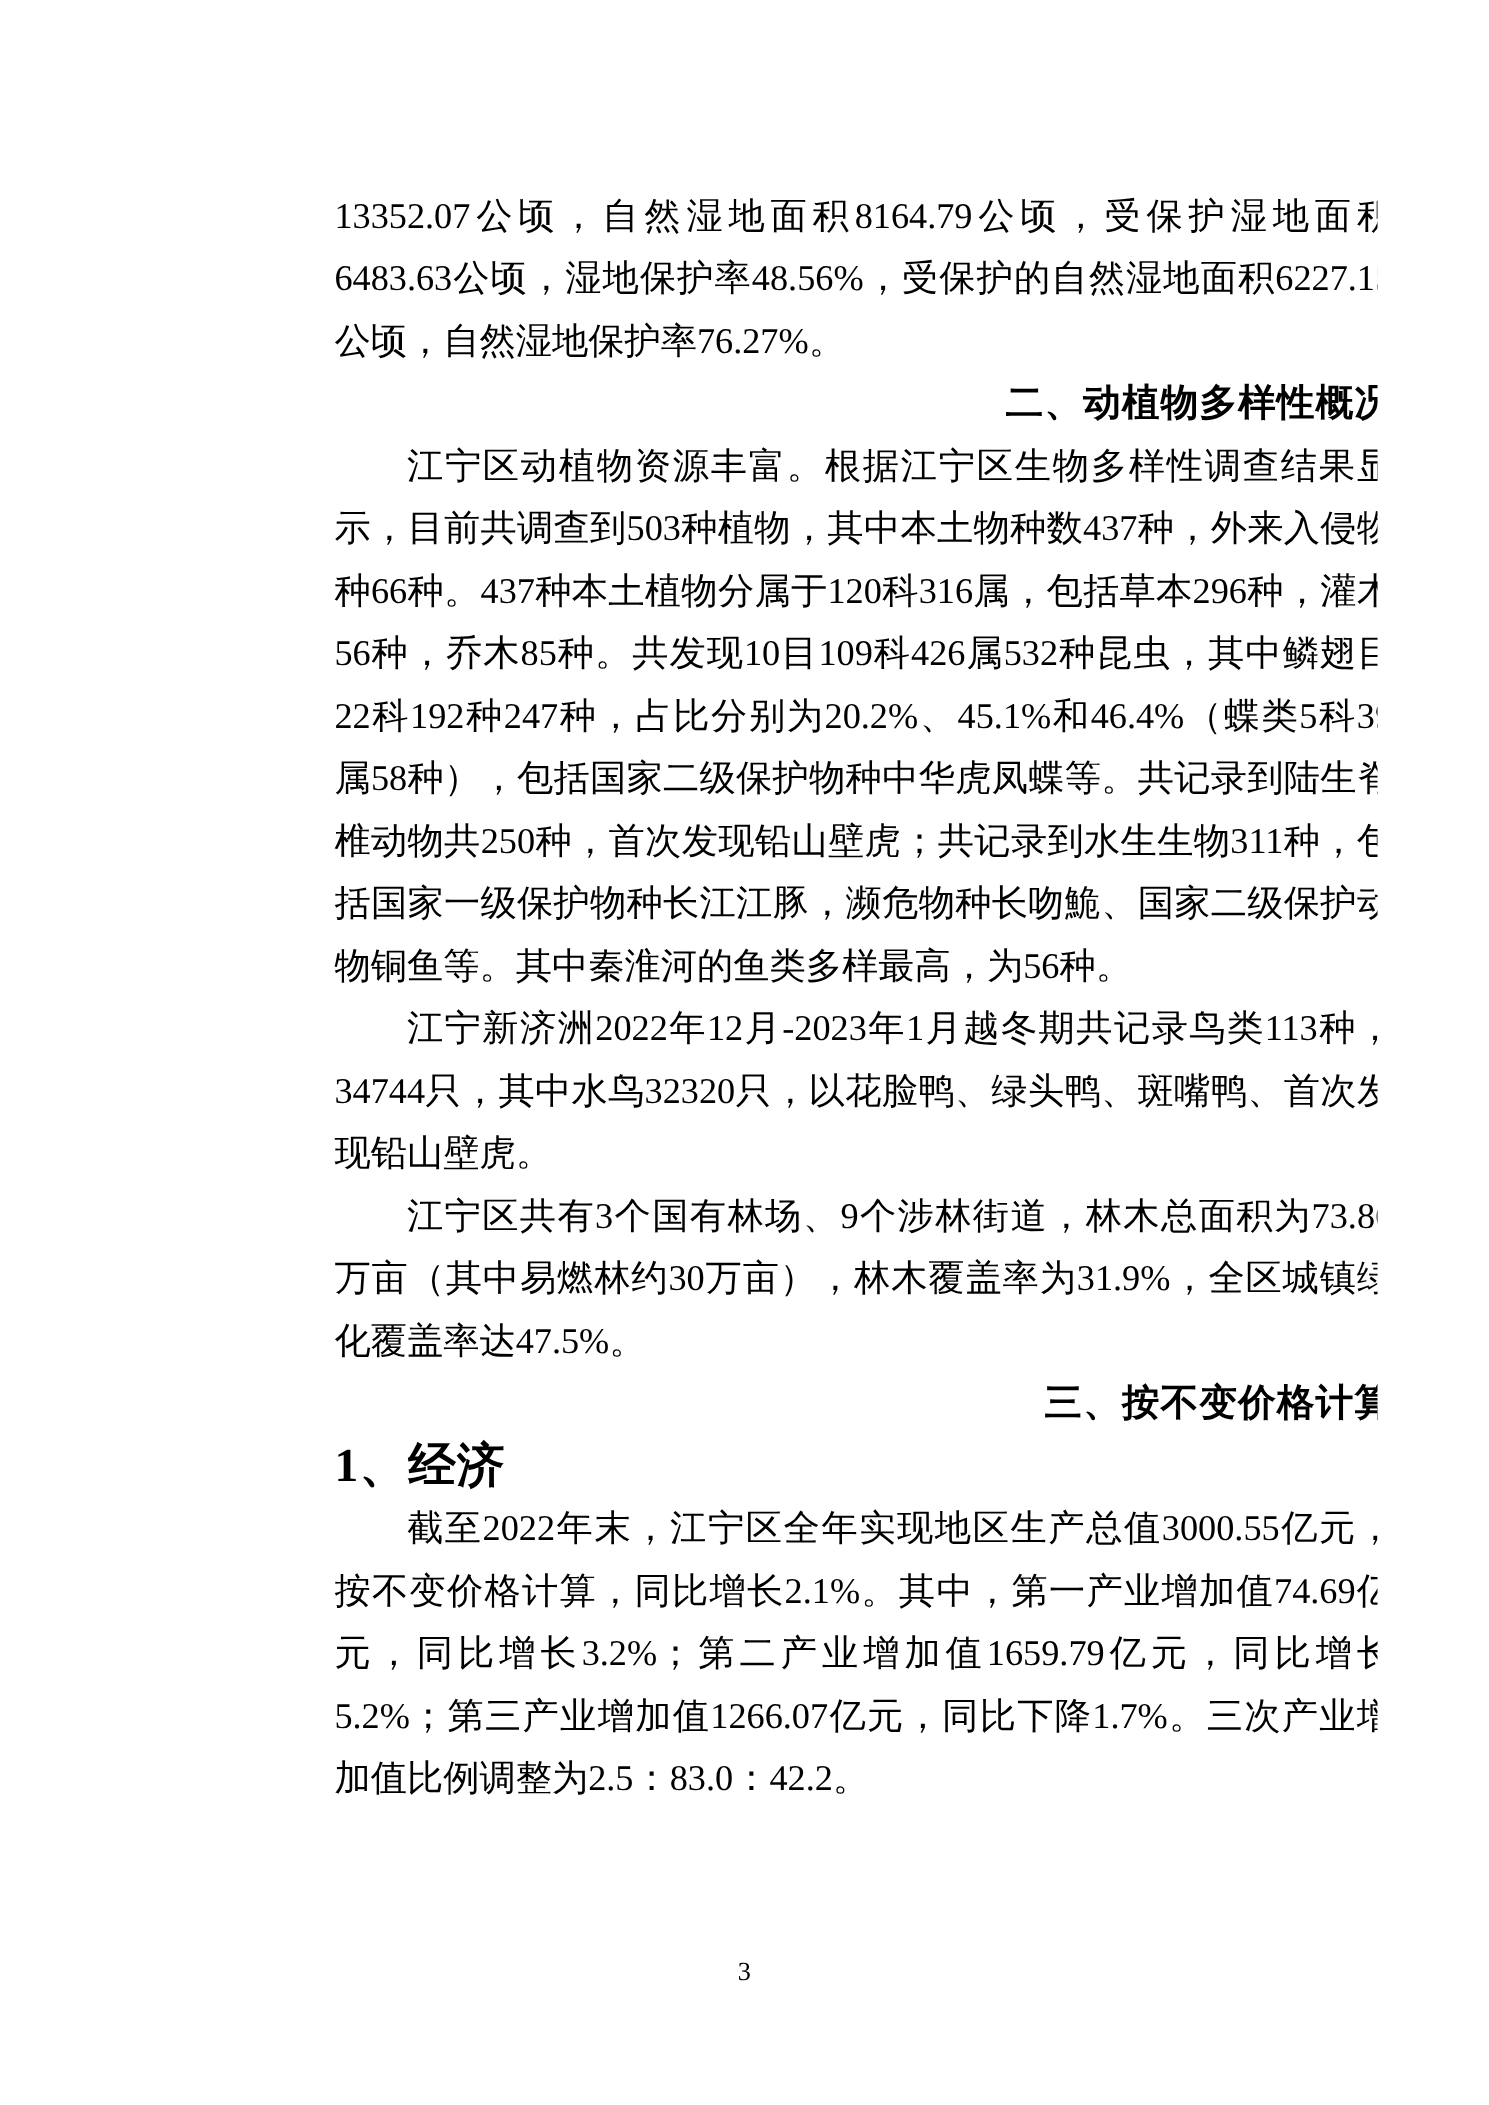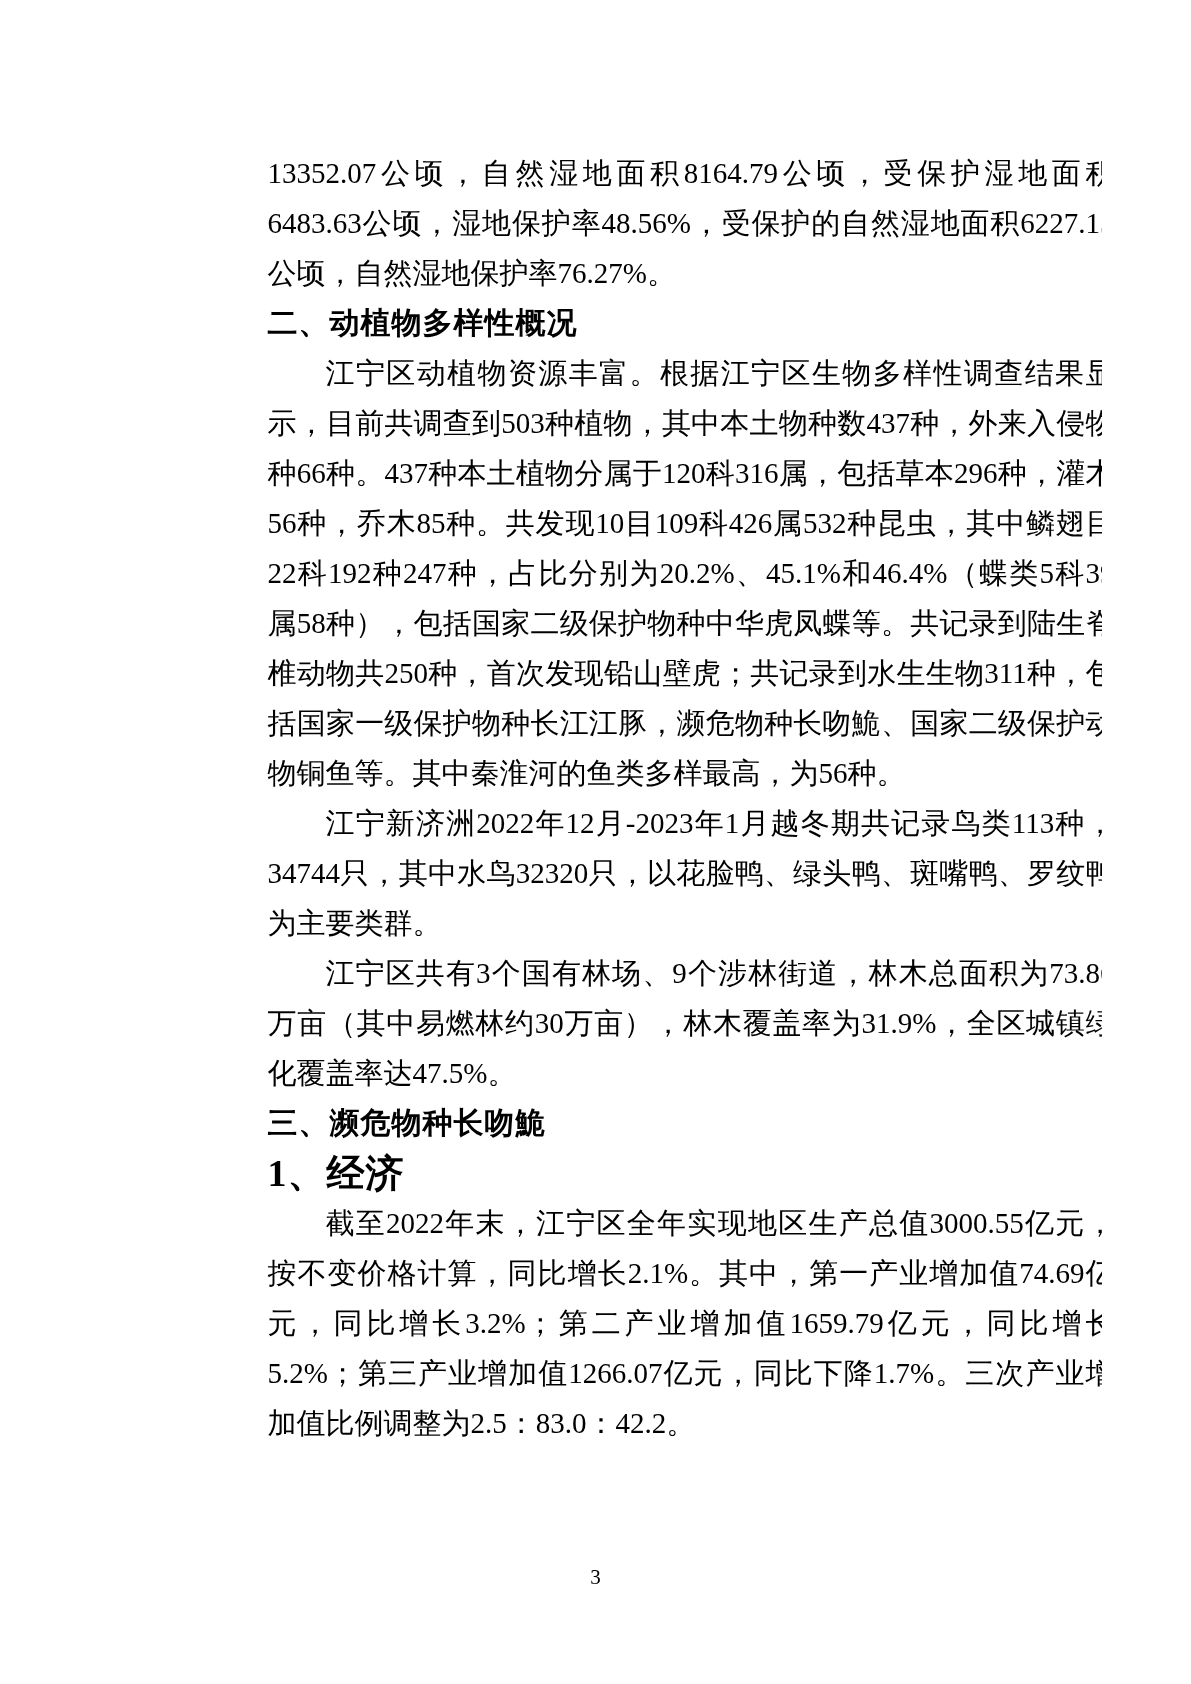--- a/index.html
+++ b/index.html
@@ -31,21 +31,21 @@
     text-indent: 2em;
   }
   .content p.continued {
     text-indent: 0;
   }
   .content h2 {
     margin: 0;
     font-size: 30px;
     line-height: 50px;
     font-weight: bold;
-    text-align: left;
+    text-align: right;
     letter-spacing: 1px;
   }
   .content h3 {
     margin: 0;
     font-size: 38px;
     line-height: 50px;
     font-weight: bold;
     text-align: left;
     letter-spacing: 1px;
   }
@@ -61,20 +61,20 @@
   }
 </style>
 </head>
 <body>
 
 <div class="page">
   <div class="content">
     <p class="continued">13352.07公顷，自然湿地面积8164.79公顷，受保护湿地面积6483.63公顷，湿地保护率48.56%，受保护的自然湿地面积6227.15公顷，自然湿地保护率76.27%。</p>
     <h2>二、动植物多样性概况</h2>
     <p>江宁区动植物资源丰富。根据江宁区生物多样性调查结果显示，目前共调查到503种植物，其中本土物种数437种，外来入侵物种66种。437种本土植物分属于120科316属，包括草本296种，灌木56种，乔木85种。共发现10目109科426属532种昆虫，其中鳞翅目22科192种247种，占比分别为20.2%、45.1%和46.4%（蝶类5科39属58种），包括国家二级保护物种中华虎凤蝶等。共记录到陆生脊椎动物共250种，首次发现铅山壁虎；共记录到水生生物311种，包括国家一级保护物种长江江豚，濒危物种长吻鮠、国家二级保护动物铜鱼等。其中秦淮河的鱼类多样最高，为56种。</p>
-    <p>江宁新济洲2022年12月-2023年1月越冬期共记录鸟类113种，34744只，其中水鸟32320只，以花脸鸭、绿头鸭、斑嘴鸭、罗纹鸭为主要类群。</p>
+    <p>江宁新济洲2022年12月-2023年1月越冬期共记录鸟类113种，34744只，其中水鸟32320只，以花脸鸭、绿头鸭、斑嘴鸭、首次发现铅山壁虎。</p>
     <p>江宁区共有3个国有林场、9个涉林街道，林木总面积为73.86万亩（其中易燃林约30万亩），林木覆盖率为31.9%，全区城镇绿化覆盖率达47.5%。</p>
-    <h2>三、濒危物种长吻鮠</h2>
+    <h2>三、按不变价格计算</h2>
     <h3>1、经济</h3>
     <p>截至2022年末，江宁区全年实现地区生产总值3000.55亿元，按不变价格计算，同比增长2.1%。其中，第一产业增加值74.69亿元，同比增长3.2%；第二产业增加值1659.79亿元，同比增长5.2%；第三产业增加值1266.07亿元，同比下降1.7%。三次产业增加值比例调整为2.5：83.0：42.2。</p>
   </div>
   <div class="page-number">3</div>
 </div>
 
 </body></html>

